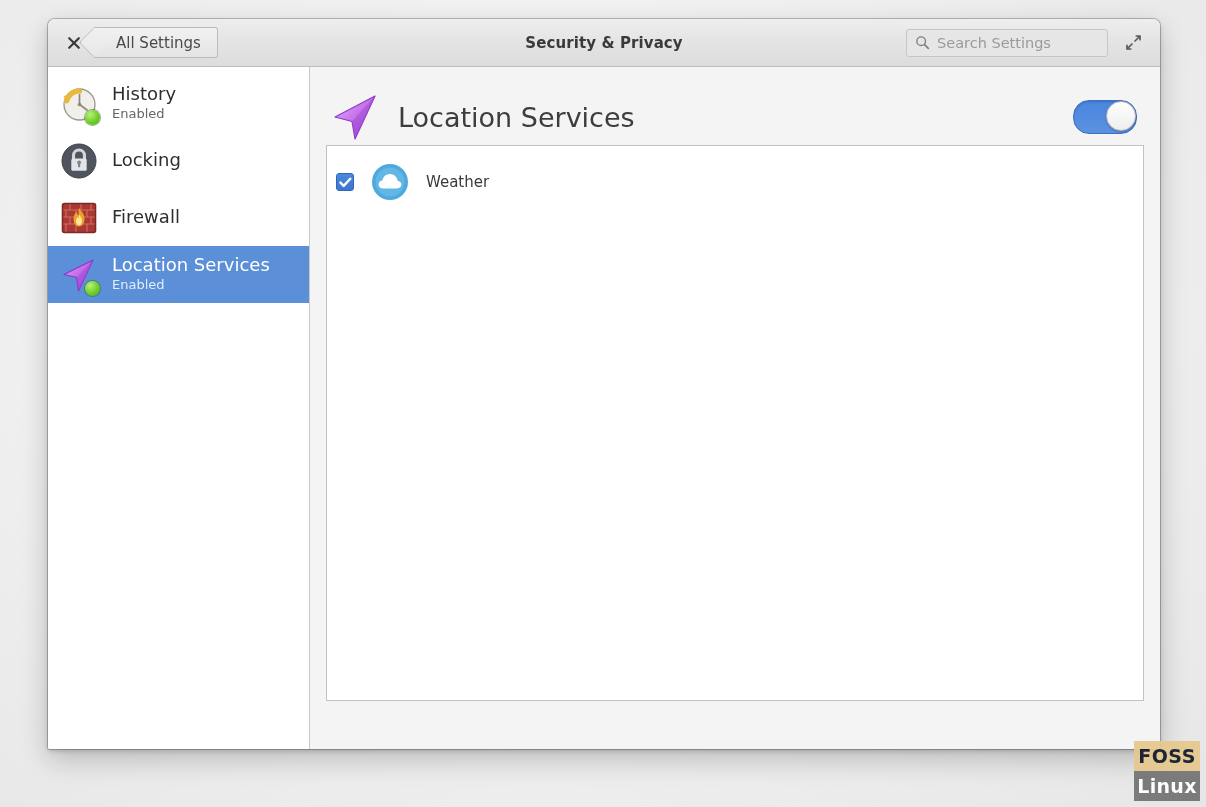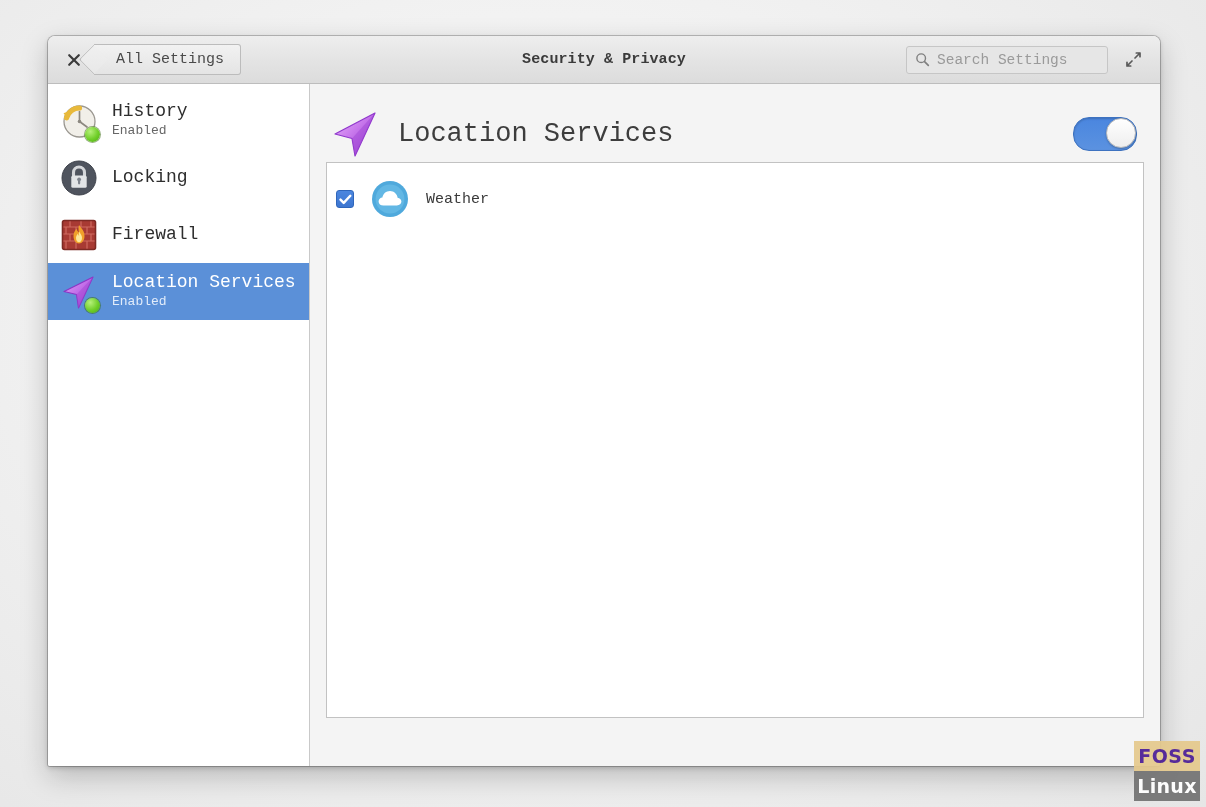--- a/index.html
+++ b/index.html
@@ -13,33 +13,32 @@
     font-family: "DejaVu Sans", "Liberation Sans", sans-serif;
     background: #e9e9e9;
     background: radial-gradient(ellipse at 45% 40%, #fbfbfb 0%, #f2f2f2 45%, #e6e6e6 100%);
     position: relative;
   }
 
   
   #window {
     position: absolute;
     left: 48px;
-    top: 36px;
+    top: 19px;
     width: 1112px;
     height: 730px;
     border-radius: 7px 7px 2px 2px;
     background: #ffffff;
     box-shadow:
       0 2px 5px rgba(0,0,0,0.18),
       0 10px 28px rgba(0,0,0,0.22),
       0 0 0 1px rgba(0,0,0,0.22);
     overflow: hidden;
     display: flex;
     flex-direction: column;
-    font-family: Liberation Mono, monospace;
   }
 
   
   #titlebar {
     height: 47px;
     flex: 0 0 47px;
     background: linear-gradient(to bottom, #eeeeee 0%, #e4e4e4 50%, #dcdcdc 100%);
     border-bottom: 1px solid #bdbdbd;
     display: flex;
     align-items: center;
@@ -319,21 +318,21 @@
     bottom: 6px;
     width: 66px;
     height: 60px;
     display: flex;
     flex-direction: column;
     opacity: 0.93;
   }
   #watermark .wm-foss {
     flex: 1;
     background: #e5c98d;
-    color: #4c1d95;
+    color: #0f172a;
     font-weight: bold;
     font-size: 19px;
     display: flex;
     align-items: center;
     justify-content: center;
     letter-spacing: 0.5px;
   }
   #watermark .wm-linux {
     flex: 1;
     background: #737373;

